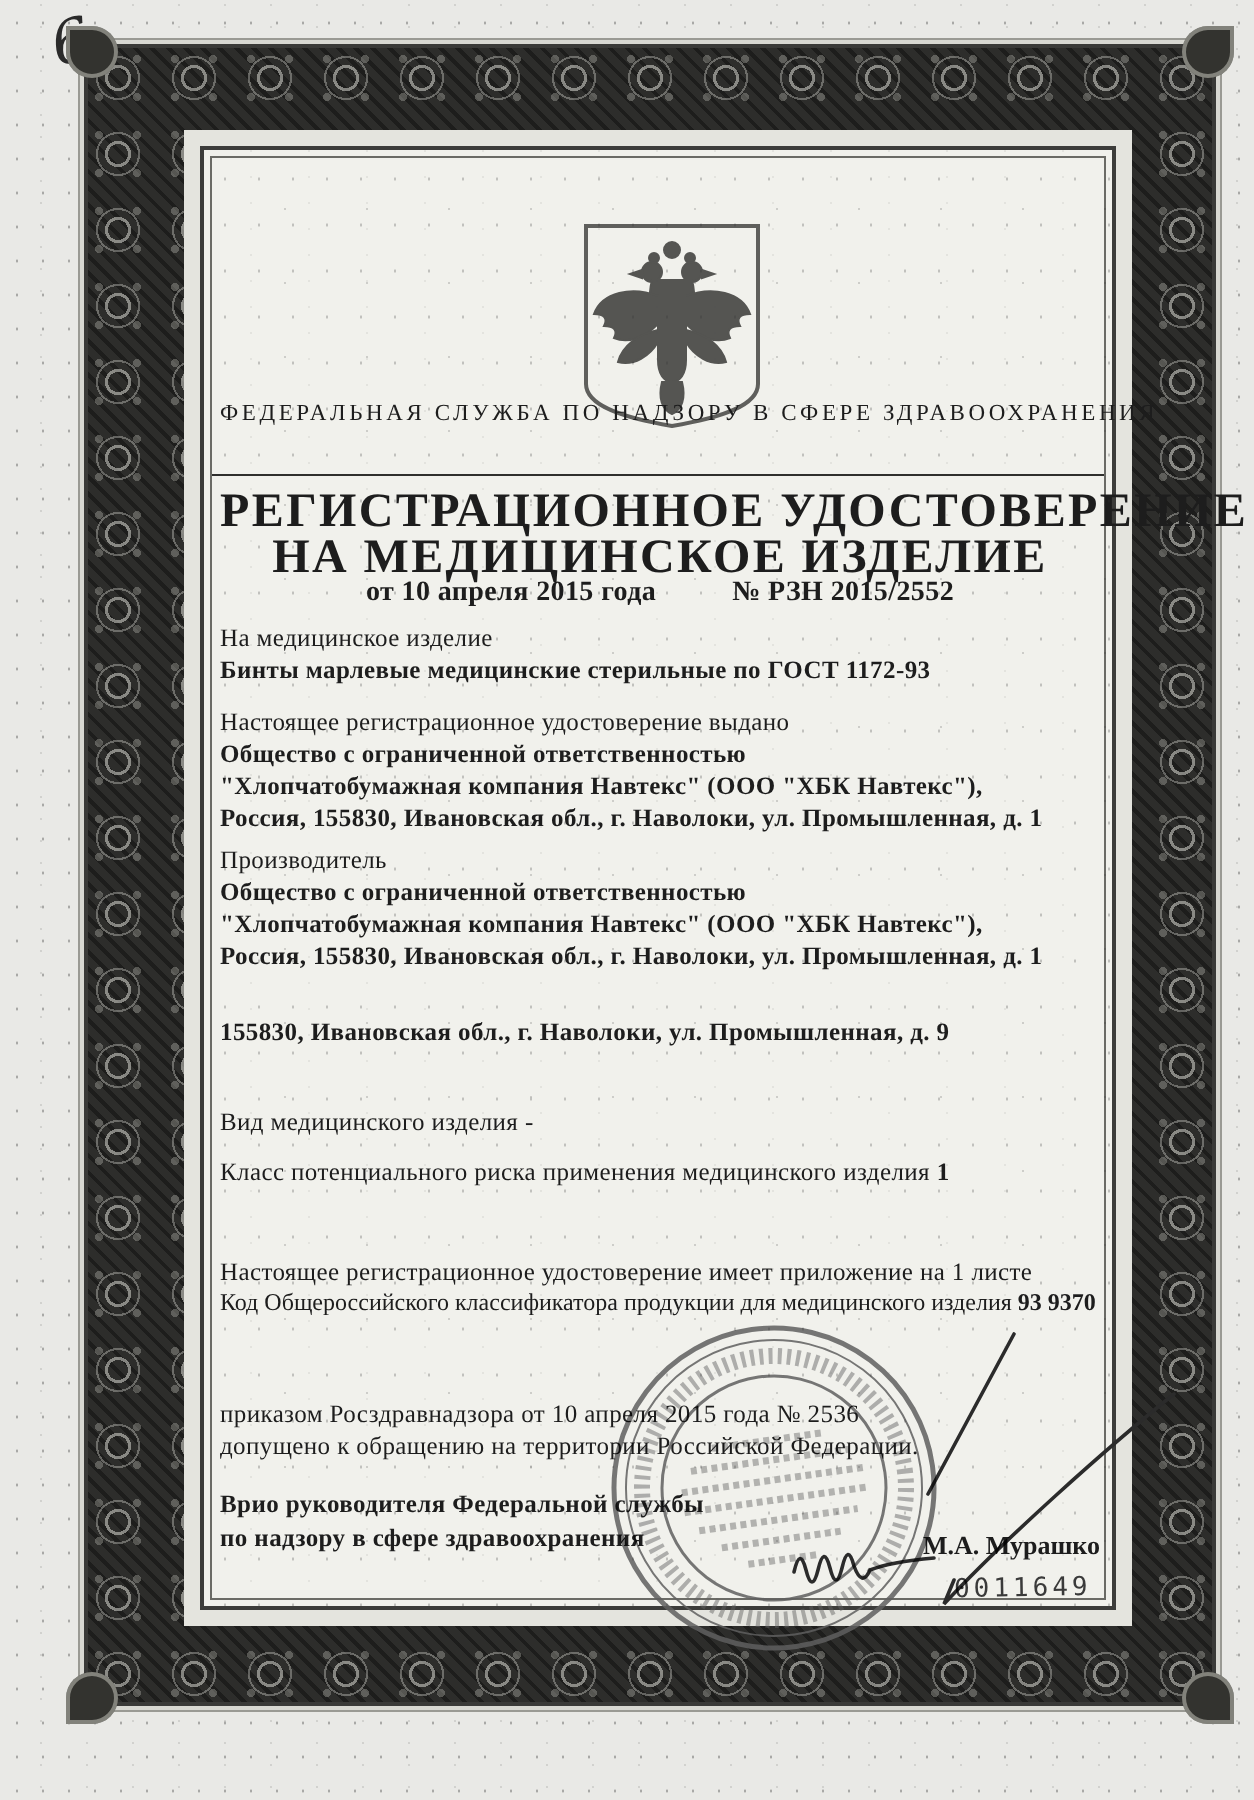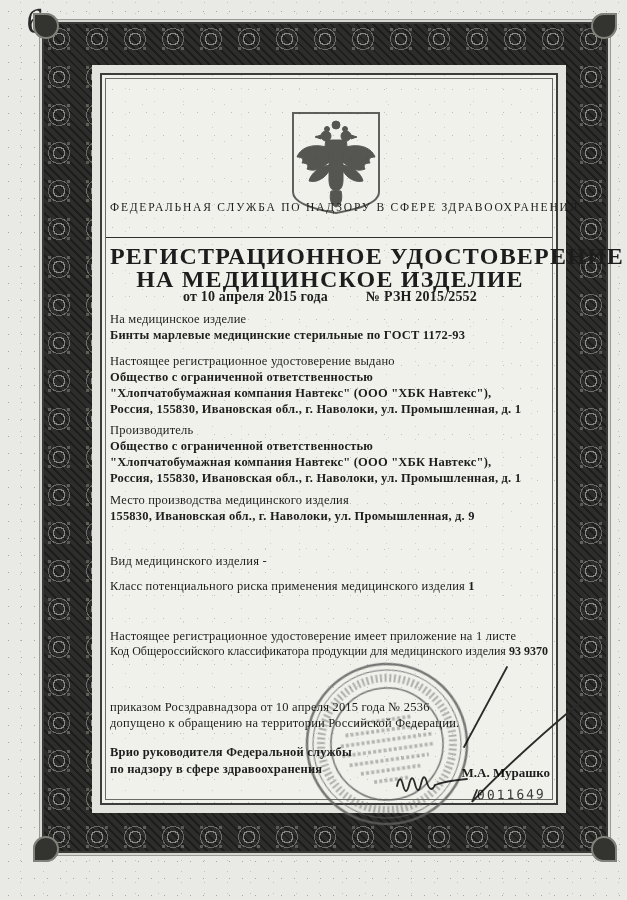--- a/index.html
+++ b/index.html
@@ -121,21 +121,20 @@
         <div class="ln" style="top:279px">Настоящее регистрационное удостоверение выдано</div>
         <div class="ln b" style="top:295px">Общество с ограниченной ответственностью</div>
         <div class="ln b" style="top:311px">"Хлопчатобумажная компания Навтекс" (ООО "ХБК Навтекс"),</div>
         <div class="ln b" style="top:327px">Россия, 155830, Ивановская обл., г. Наволоки, ул. Промышленная, д. 1</div>
 
         <div class="ln" style="top:348px">Производитель</div>
         <div class="ln b" style="top:364px">Общество с ограниченной ответственностью</div>
         <div class="ln b" style="top:380px">"Хлопчатобумажная компания Навтекс" (ООО "ХБК Навтекс"),</div>
         <div class="ln b" style="top:396px">Россия, 155830, Ивановская обл., г. Наволоки, ул. Промышленная, д. 1</div>
 
-        <div class="ln" style="top:418px">Место производства медицинского изделия</div>
         <div class="ln b" style="top:434px">155830, Ивановская обл., г. Наволоки, ул. Промышленная, д. 9</div>
 
 
         <div class="ln" style="top:479px">Вид медицинского изделия -</div>
 
         <div class="ln" style="top:504px">
           <span>Класс потенциального риска применения медицинского изделия</span>
           <span class="b">1</span>
         </div>
 

